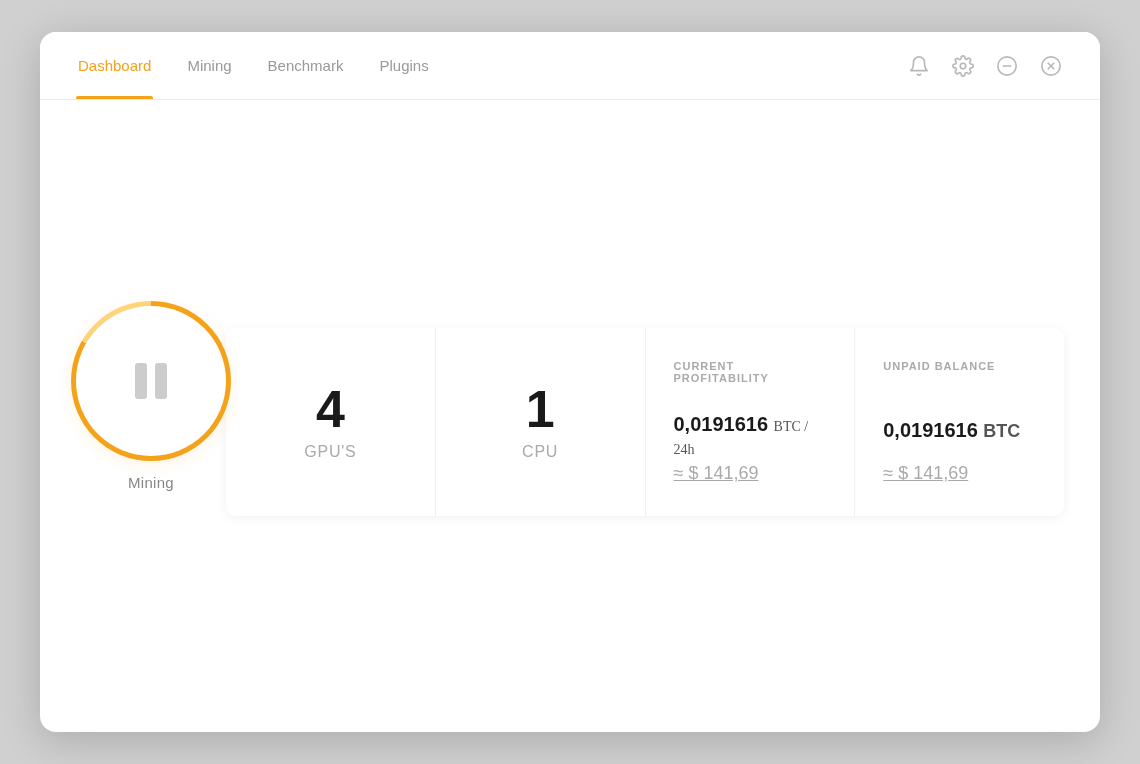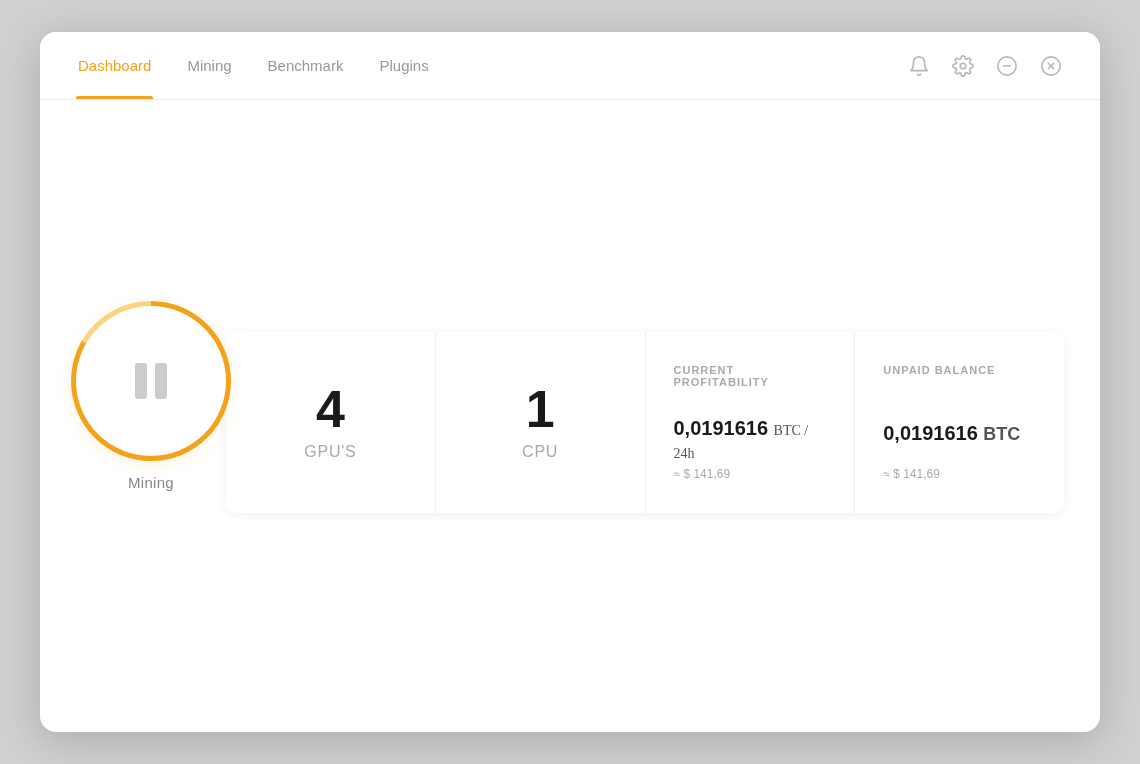--- a/index.html
+++ b/index.html
@@ -221,23 +221,24 @@
     }
 
     .stat-btc-value {
       font-size: 20px;
       font-weight: 700;
       color: #1a1a1a;
       margin-bottom: 4px;
     }
 
     .stat-usd-value {
-      font-size: 12px;
+      font-size: 18px;
       color: #aaa;
       font-weight: 400;
+      text-decoration: underline;
     }
   </style>
 </head>
 <body>
 
 <div class="app-window">
 
   <nav class="navbar">
     <div class="nav-tabs">
       <div class="nav-tab active">

